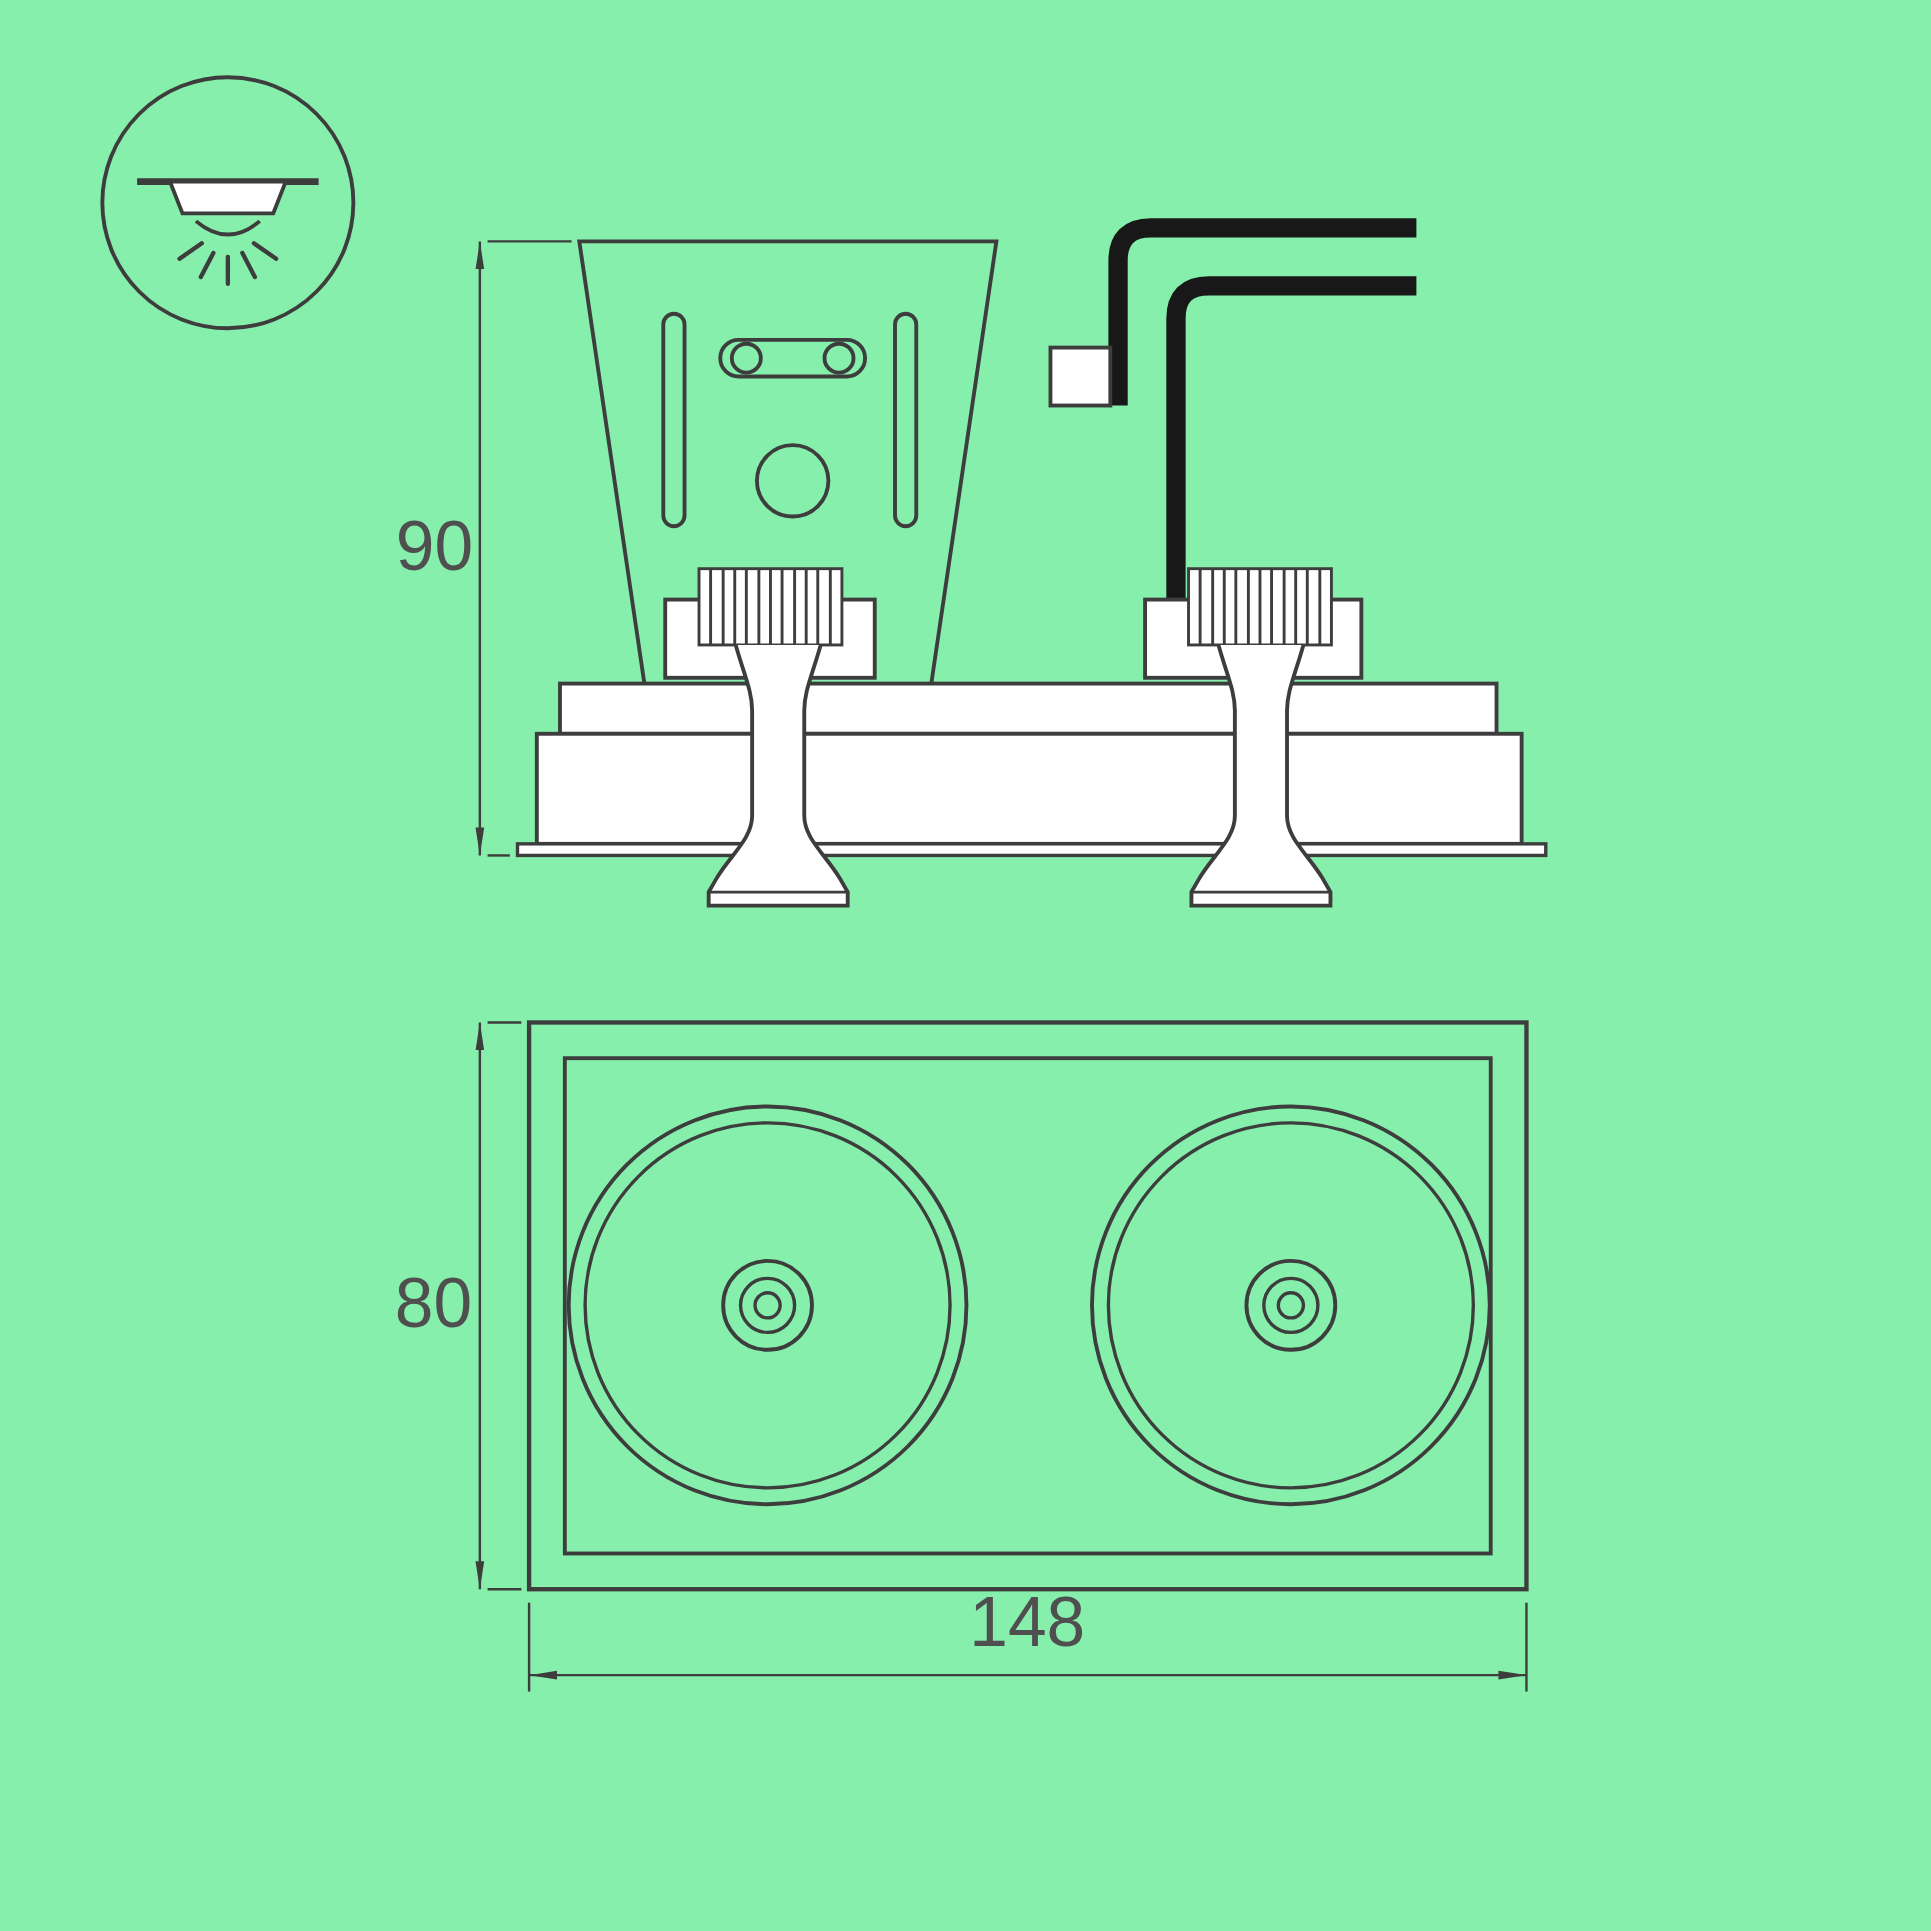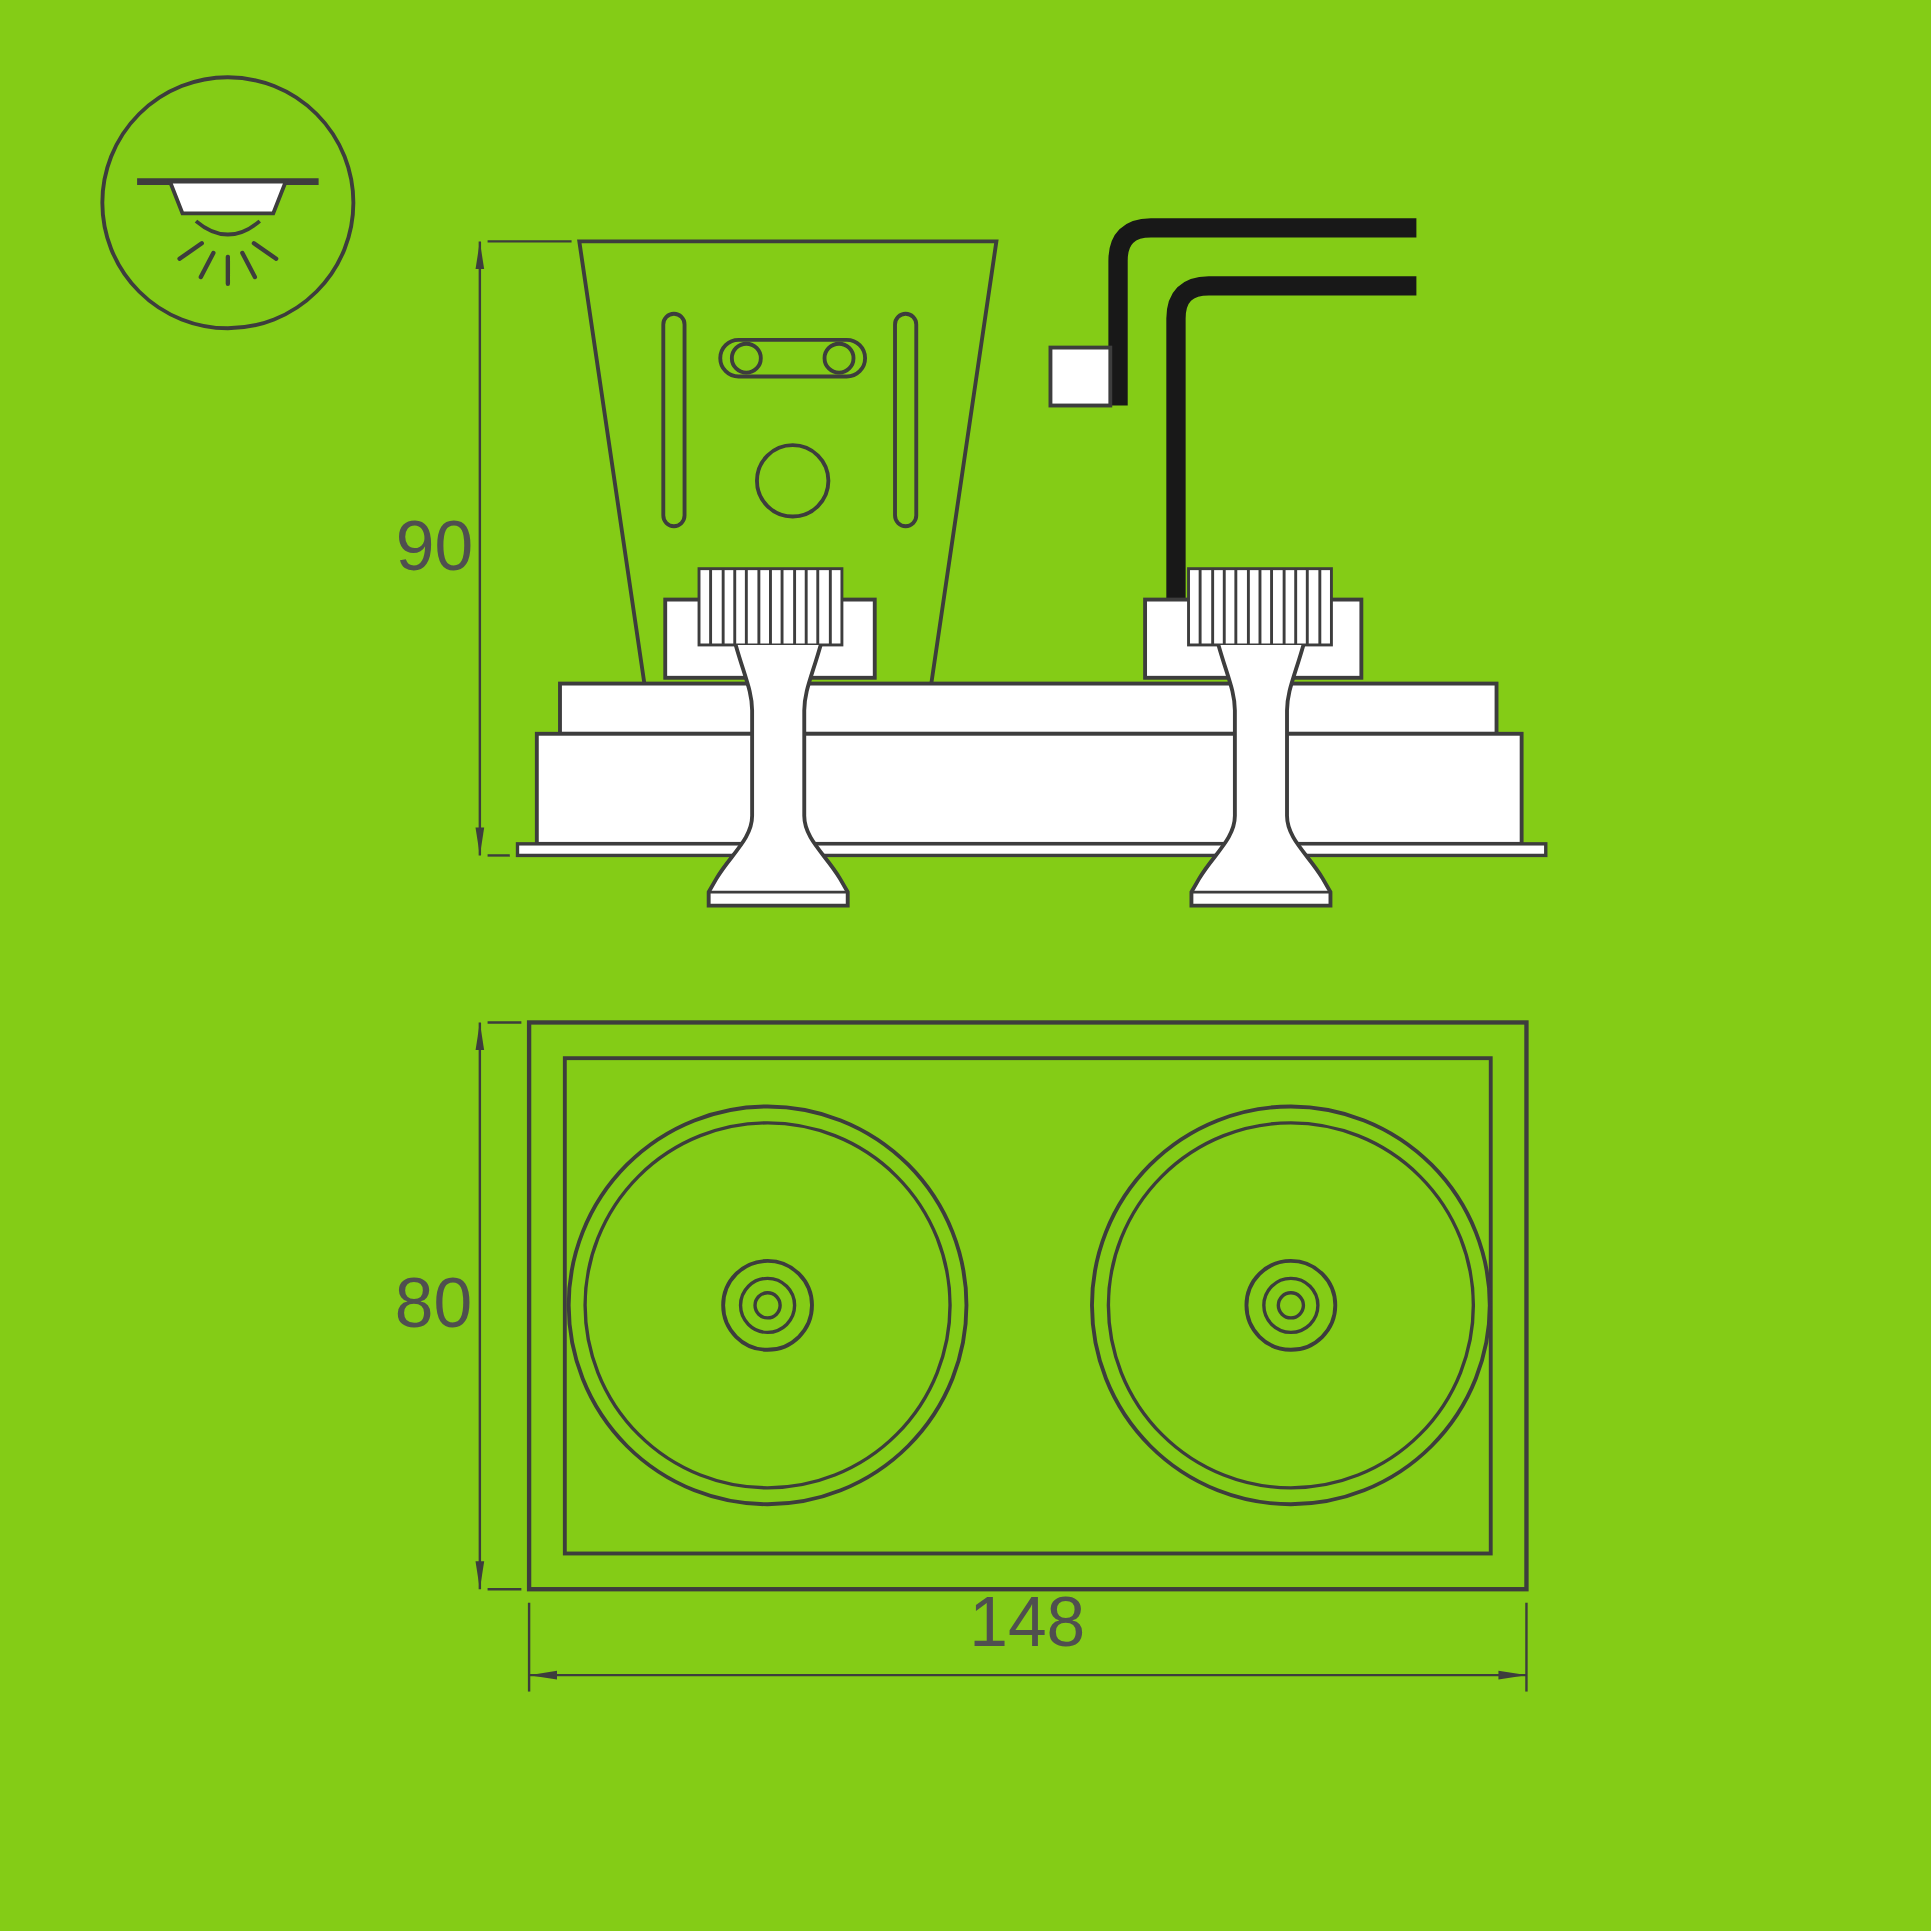--- a/index.html
+++ b/index.html
@@ -1,16 +1,16 @@
 <!DOCTYPE html>
 <html><head>
 <meta charset="utf-8">
 <style>
   html,body{margin:0;padding:0;background:#ffffff;}
-  .stage{width:1931px;height:1931px;position:relative;background:#84cc16;}
+  .stage{width:1931px;height:1931px;position:relative;background:#86efac;}
   svg{display:block;}
   .s25{stroke-width:2.5;fill:none;}
   .s3{stroke-width:3;fill:none;}
   .s35{stroke-width:3.5;fill:none;}
   .s4{stroke-width:4;fill:none;}
   .s45{stroke-width:4.5;fill:none;}
   .s7{stroke-width:7;fill:none;}
   .wf{fill:#ffffff;}
   .cable{stroke-width:20;fill:none;stroke-linejoin:round;}
   .rays{stroke-linecap:round;}

